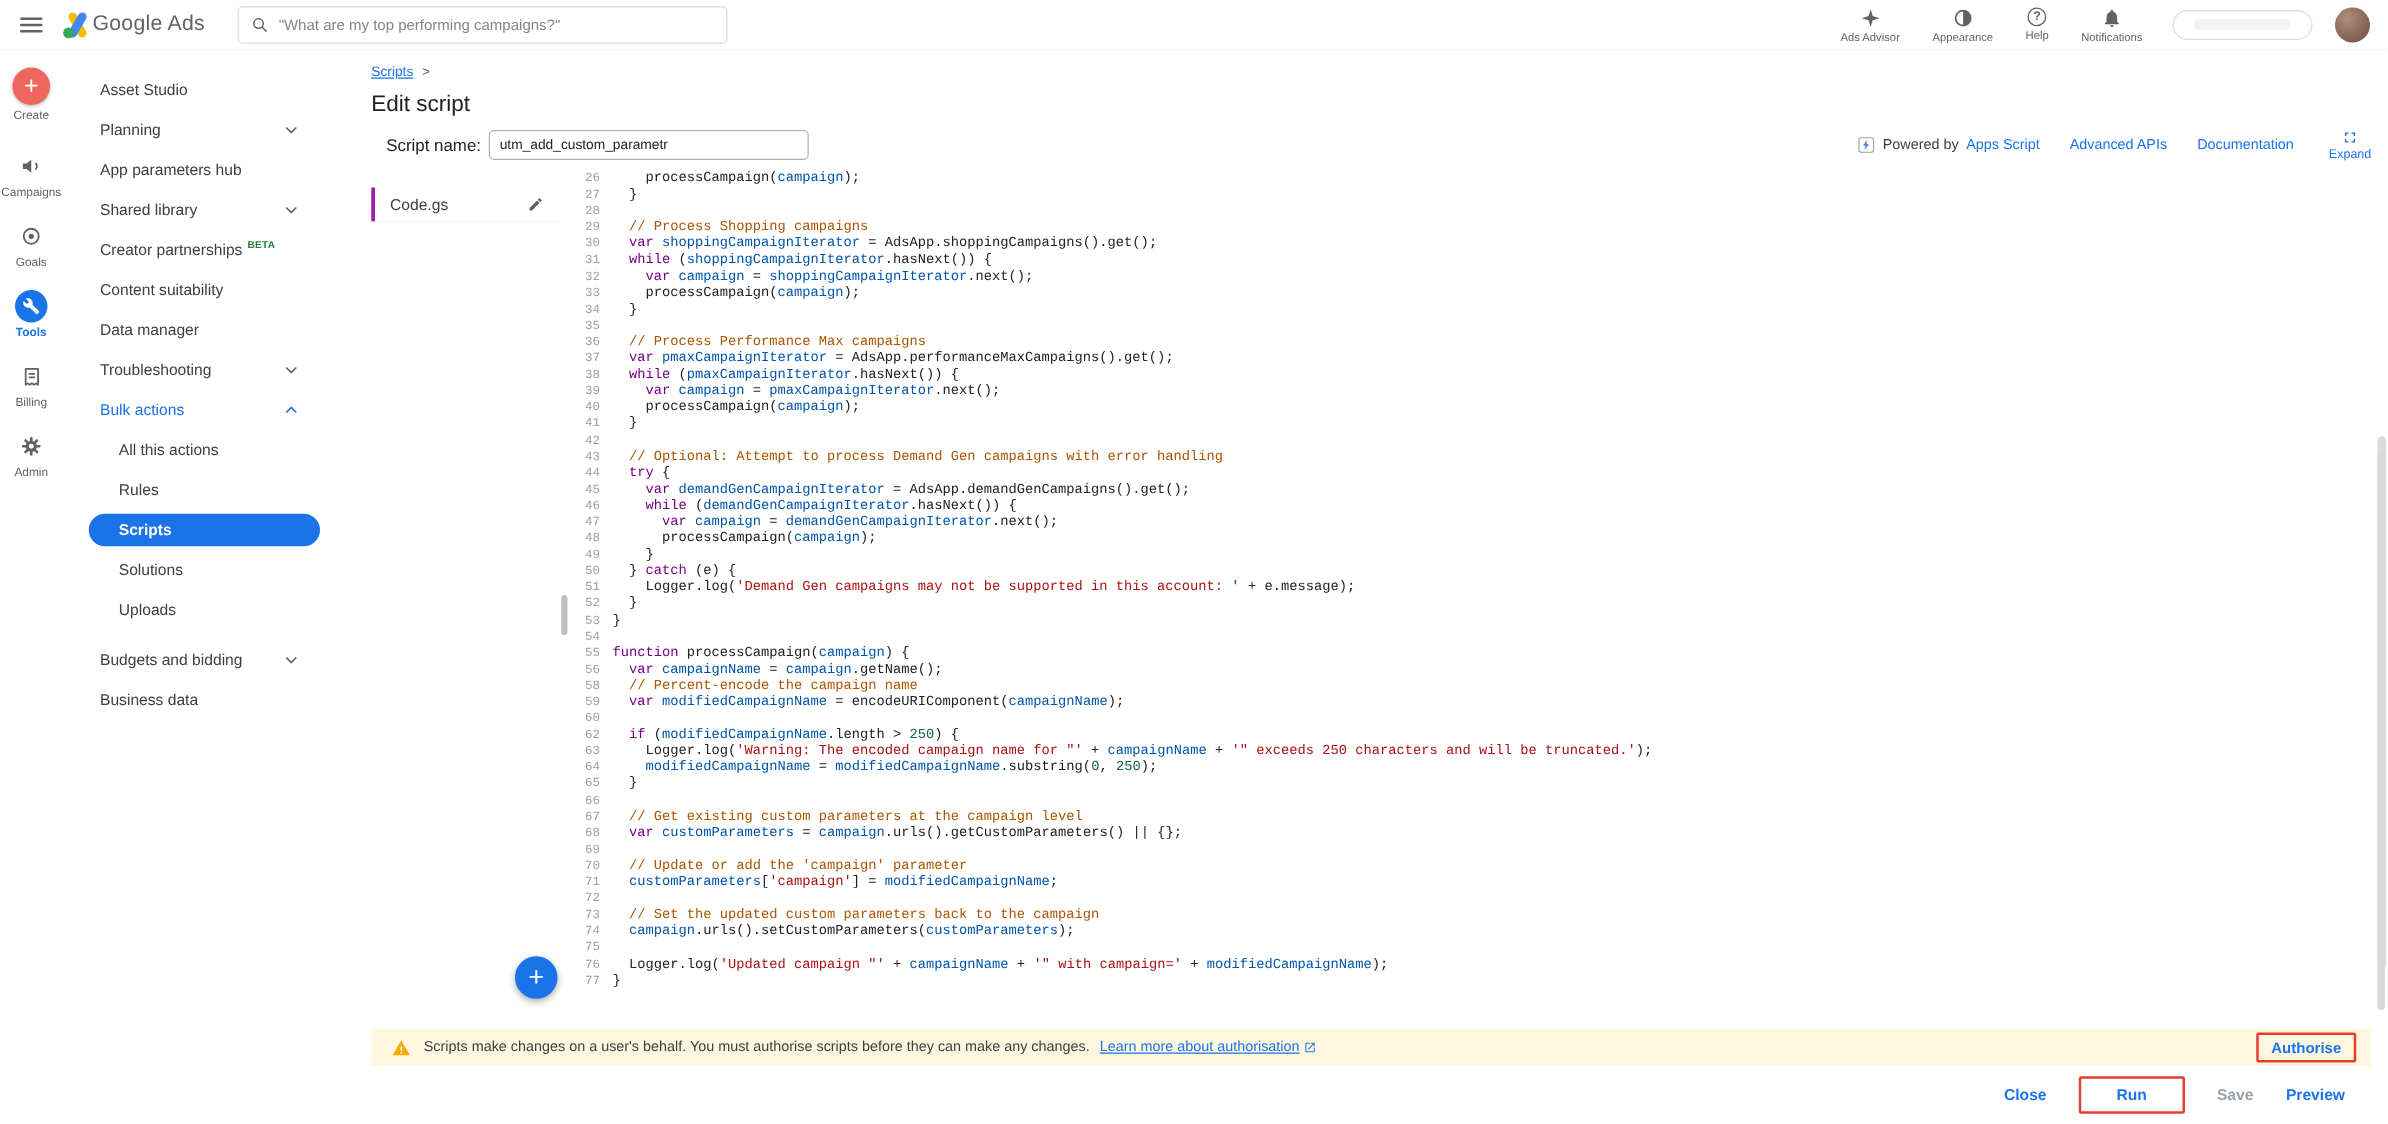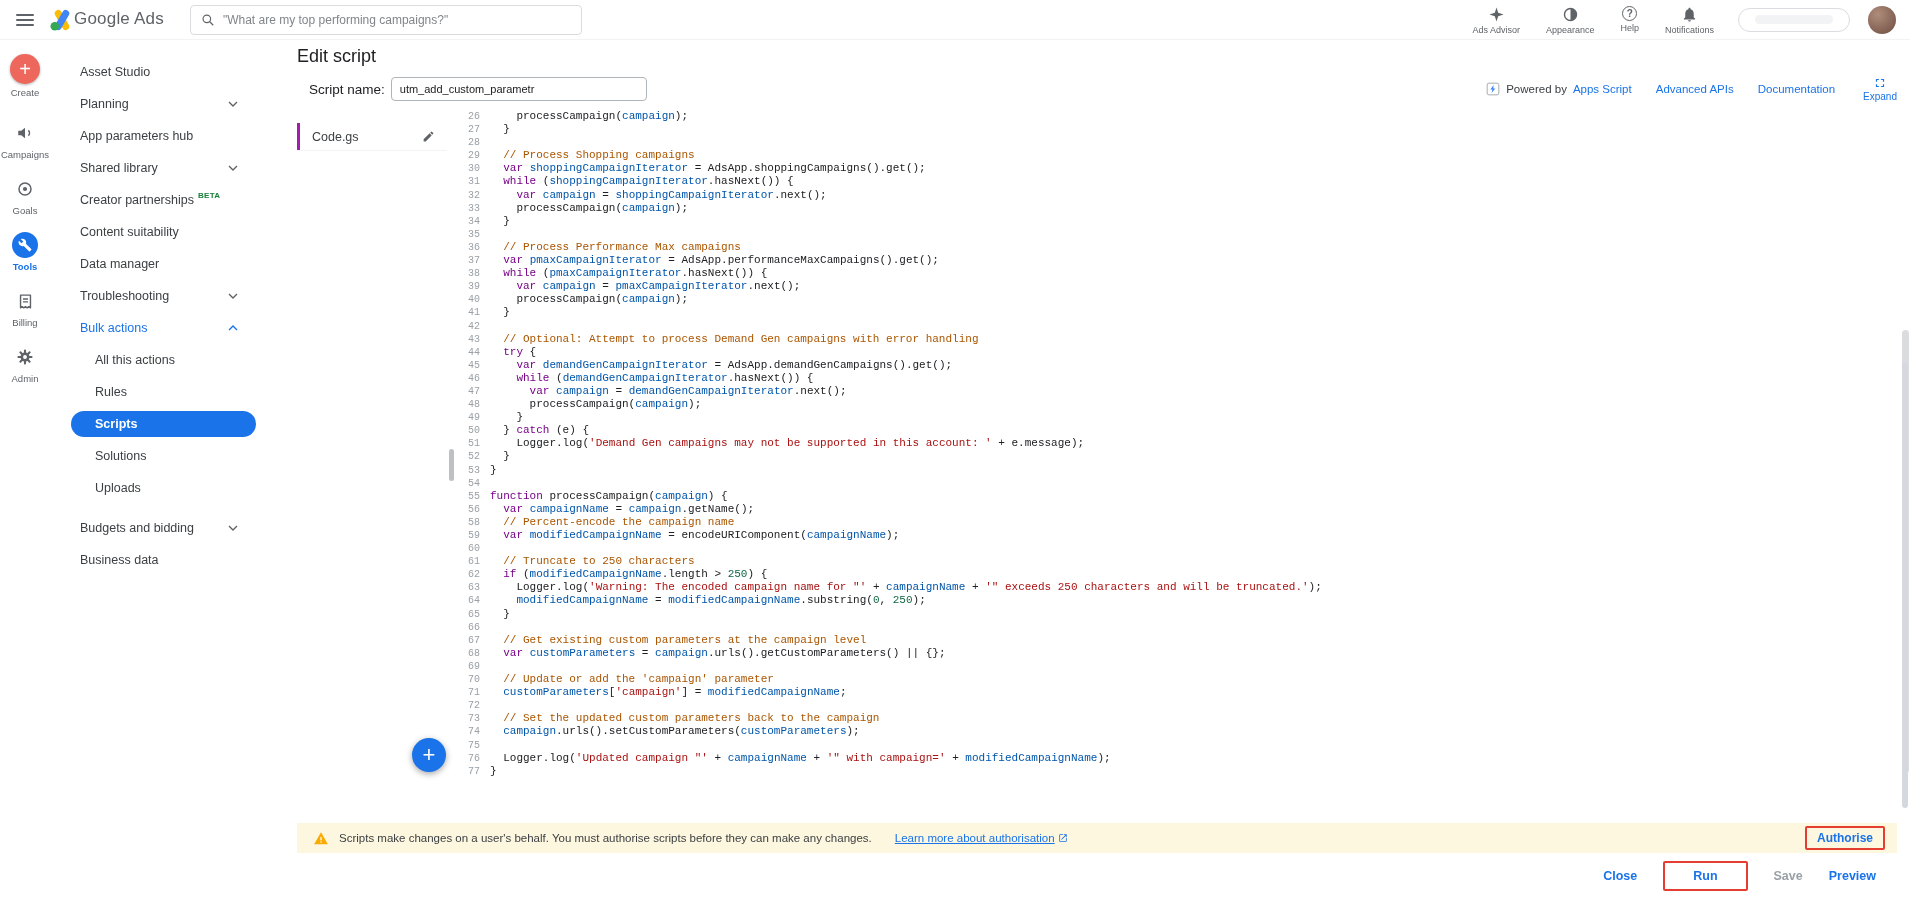--- a/index.html
+++ b/index.html
@@ -89,21 +89,21 @@
   .editor-scrollbar{position:absolute;right:0;top:16px;bottom:8px;width:9px}
   .editor-scrollbar .thumb{position:absolute;right:1px;top:30%;height:64%;width:7px;background:#dadce0;border-radius:4px;cursor:pointer}
   .add-fab{position:absolute;left:115px;top:632px;width:34px;height:34px;border-radius:50%;background:#1a73e8;
     color:#fff;border:none;font-size:22px;line-height:1;display:flex;align-items:center;justify-content:center;
     box-shadow:0 2px 6px rgba(0,0,0,.35);cursor:pointer;z-index:5}
 
   
   .banner{height:30px;margin:0 13px 0 31px;background:#fef7e0;display:flex;align-items:center;
     padding:0 12px 0 16px;font-size:11.5px;color:#3c4043}
   .banner-text{margin-left:10px;white-space:nowrap}
-  .banner-link{margin-left:23px;color:#1a73e8;text-decoration:underline;display:flex;align-items:center;gap:3px;cursor:pointer}
+  .banner-link{margin-left:8px;color:#1a73e8;text-decoration:underline;display:flex;align-items:center;gap:3px;cursor:pointer}
   .red-box{border:2px solid #e53e30;border-radius:2px;display:flex;align-items:center;justify-content:center}
   .banner .red-box{margin-left:auto;padding:3px 10px}
   .authorise-btn{border:none;background:transparent;color:#1a73e8;font-size:12px;font-weight:700;cursor:pointer;font-family:inherit}
 
   
   .footer{height:46px;display:flex;align-items:center;justify-content:flex-end;padding-right:34px;gap:26px;background:#fff}
   .txt-btn{border:none;background:none;color:#1a73e8;font-size:12.5px;font-weight:700;cursor:pointer;font-family:inherit;padding:0}
   .txt-btn.disabled{color:#9aa0a6;cursor:default}
   .footer .red-box{padding:6px 28px}
 
@@ -284,20 +284,24 @@
     <svg class="chev" width="10" height="6" viewBox="0 0 10 6">
         <path d="M1 1l4 4 4-4" fill="none" stroke="#5f6368" stroke-width="1.4"></path>
       </svg>
     </div>
   <div class="nav-item">
       <span>Business data</span>
     </div>
 </nav>
 
 <main class="content">
+  <div class="breadcrumb">
+    <a class="bc-link">Scripts</a>
+    <span class="bc-sep">&gt;</span>
+  </div>
   <h1 class="page-title">Edit script</h1>
 
   <div class="script-row">
     <label class="sn-label">Script name:</label>
     <input class="sn-input" value="utm_add_custom_parametr" style="">
     <div class="header-links">
       <span class="powered">
         <svg width="14" height="14" viewBox="0 0 24 24">
           <rect x="2" y="2" width="20" height="20" rx="3" fill="#fff" stroke="#9aa0a6" stroke-width="1.5"></rect>
           <path d="M13 5L7.5 13H11l-1.5 6L16 11h-3.5L13 5z" fill="#4285f4"></path>
@@ -355,21 +359,20 @@
           <div class="code-row"><span class="ln">50</span><span class="code">  } <span class="tk-kw">catch</span> (e) {</span></div>
           <div class="code-row"><span class="ln">51</span><span class="code">    Logger.log(<span class="tk-str">'Demand Gen campaigns may not be supported in this account: '</span> + e.message);</span></div>
           <div class="code-row"><span class="ln">52</span><span class="code">  }</span></div>
           <div class="code-row"><span class="ln">53</span><span class="code">}</span></div>
           <div class="code-row"><span class="ln">54</span><span class="code"></span></div>
           <div class="code-row"><span class="ln">55</span><span class="code"><span class="tk-kw">function</span> processCampaign(<span class="tk-var">campaign</span>) {</span></div>
           <div class="code-row"><span class="ln">56</span><span class="code">  <span class="tk-kw">var</span> <span class="tk-var">campaignName</span> = <span class="tk-var">campaign</span>.getName();</span></div>
           <div class="code-row"><span class="ln">58</span><span class="code">  <span class="tk-com">// Percent-encode the campaign name</span></span></div>
           <div class="code-row"><span class="ln">59</span><span class="code">  <span class="tk-kw">var</span> <span class="tk-var">modifiedCampaignName</span> = encodeURIComponent(<span class="tk-var">campaignName</span>);</span></div>
           <div class="code-row"><span class="ln">60</span><span class="code"></span></div>
-          <div class="code-row"><span class="ln">61</span><span class="code">  <span class="tk-com">// Truncate to 250 characters</span></span></div>
           <div class="code-row"><span class="ln">62</span><span class="code">  <span class="tk-kw">if</span> (<span class="tk-var">modifiedCampaignName</span>.length &gt; <span class="tk-num">250</span>) {</span></div>
           <div class="code-row"><span class="ln">63</span><span class="code">    Logger.log(<span class="tk-str">'Warning: The encoded campaign name for "'</span> + <span class="tk-var">campaignName</span> + <span class="tk-str">'" exceeds 250 characters and will be truncated.'</span>);</span></div>
           <div class="code-row"><span class="ln">64</span><span class="code">    <span class="tk-var">modifiedCampaignName</span> = <span class="tk-var">modifiedCampaignName</span>.substring(<span class="tk-num">0</span>, <span class="tk-num">250</span>);</span></div>
           <div class="code-row"><span class="ln">65</span><span class="code">  }</span></div>
           <div class="code-row"><span class="ln">66</span><span class="code"></span></div>
           <div class="code-row"><span class="ln">67</span><span class="code">  <span class="tk-com">// Get existing custom parameters at the campaign level</span></span></div>
           <div class="code-row"><span class="ln">68</span><span class="code">  <span class="tk-kw">var</span> <span class="tk-var">customParameters</span> = <span class="tk-var">campaign</span>.urls().getCustomParameters() || {};</span></div>
           <div class="code-row"><span class="ln">69</span><span class="code"></span></div>
           <div class="code-row"><span class="ln">70</span><span class="code">  <span class="tk-com">// Update or add the 'campaign' parameter</span></span></div>
           <div class="code-row"><span class="ln">71</span><span class="code">  <span class="tk-var">customParameters</span>[<span class="tk-str">'campaign'</span>] = <span class="tk-var">modifiedCampaignName</span>;</span></div>

